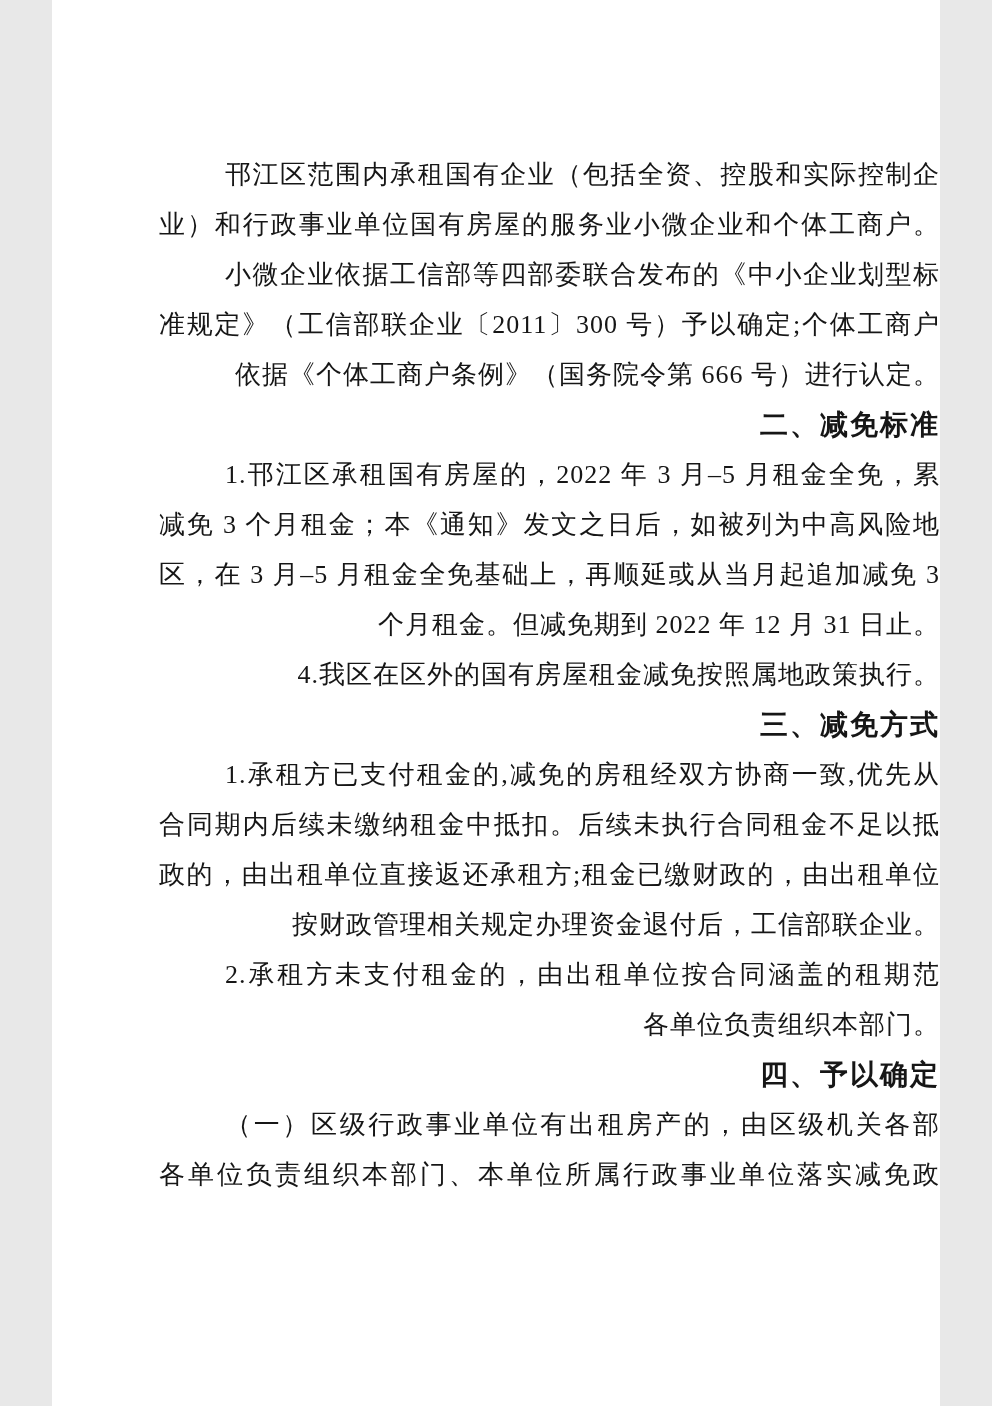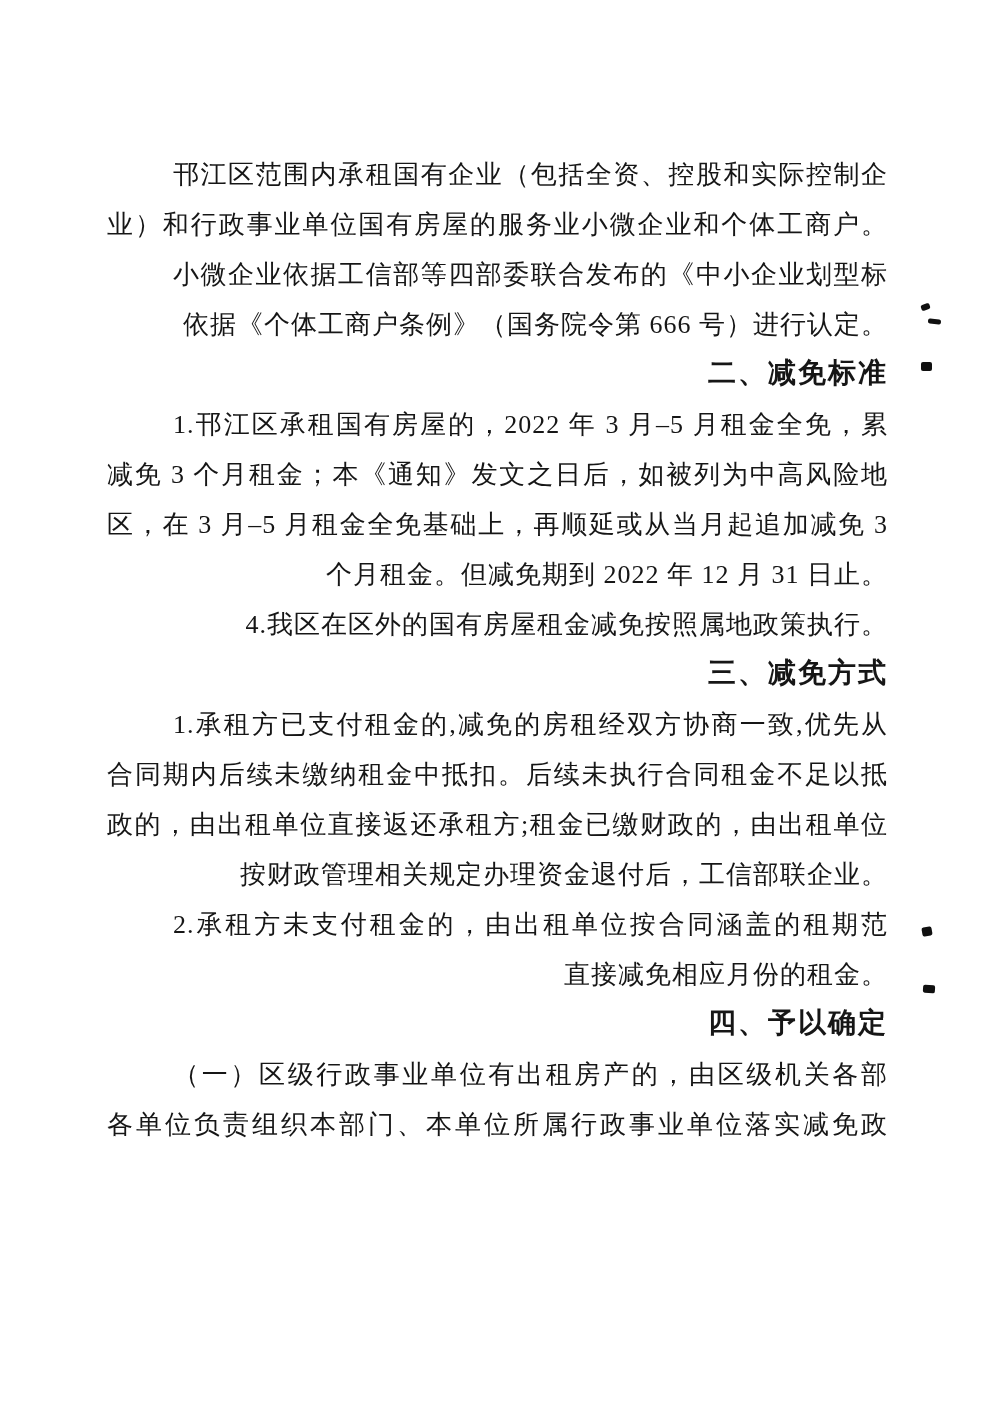--- a/index.html
+++ b/index.html
@@ -2,21 +2,21 @@
 <html><head>
 <meta charset="utf-8">
 <style>
   html, body {
     margin: 0;
     padding: 0;
     background: #e8e8e8;
   }
   .page {
     position: relative;
-    width: 992px;
+    width: 888px;
     height: 1406px;
     margin: 0 auto;
     background: #ffffff;
     overflow: hidden;
     color: #161616;
   }
   .content {
     position: absolute;
     left: 107px;
     top: 150px;
@@ -36,21 +36,21 @@
   
   .line.j {
     text-align: justify;
     text-align-last: justify;
     -moz-text-align-last: justify;
   }
   
   .line.ind { padding-left: 66px; }
   
   .block.heading .line {
-    font-family: Liberation Mono, monospace;
+    font-family: Liberation Serif, serif;
     font-weight: bold;
     font-size: 28px;
     letter-spacing: 2px;
   }
   
   .speck {
     position: absolute;
     background: #101010;
     border-radius: 2px;
   }
@@ -59,20 +59,21 @@
 <body>
 
 <div class="page">
   <div class="content">
       <div class="block paragraph">
         <div class="line j ind">邗江区范围内承租国有企业（包括全资、控股和实际控制企</div>
         <div class="line j">业）和行政事业单位国有房屋的服务业小微企业和个体工商户。</div>
       </div>
       <div class="block paragraph">
         <div class="line j ind">小微企业依据工信部等四部委联合发布的《中小企业划型标</div>
+        <div class="line j">准规定》（工信部联企业〔2011〕300 号）予以确定;个体工商户</div>
         <div class="line">依据《个体工商户条例》（国务院令第 666 号）进行认定。</div>
       </div>
       <div class="block heading">
         <div class="line ind">二、减免标准</div>
       </div>
       <div class="block paragraph">
         <div class="line j ind">1.邗江区承租国有房屋的，2022 年 3 月–5 月租金全免，累计</div>
         <div class="line j">减免 3 个月租金；本《通知》发文之日后，如被列为中高风险地</div>
         <div class="line j">区，在 3 月–5 月租金全免基础上，再顺延或从当月起追加减免 3</div>
         <div class="line">个月租金。但减免期到 2022 年 12 月 31 日止。</div>
@@ -84,21 +85,21 @@
         <div class="line ind">三、减免方式</div>
       </div>
       <div class="block paragraph">
         <div class="line j ind">1.承租方已支付租金的,减免的房租经双方协商一致,优先从</div>
         <div class="line j">合同期内后续未缴纳租金中抵扣。后续未执行合同租金不足以抵</div>
         <div class="line j">政的，由出租单位直接返还承租方;租金已缴财政的，由出租单位</div>
         <div class="line">按财政管理相关规定办理资金退付后，工信部联企业。</div>
       </div>
       <div class="block paragraph">
         <div class="line j ind">2.承租方未支付租金的，由出租单位按合同涵盖的租期范围，</div>
-        <div class="line">直接减免相应月份的租金。</div>
+        <div class="line">各单位负责组织本部门。</div>
       </div>
       <div class="block heading">
         <div class="line ind">四、予以确定</div>
       </div>
       <div class="block paragraph">
         <div class="line j ind">（一）区级行政事业单位有出租房产的，由区级机关各部门、</div>
         <div class="line j">各单位负责组织本部门、本单位所属行政事业单位落实减免政策，</div>
       </div>
     </div>
   <div>

